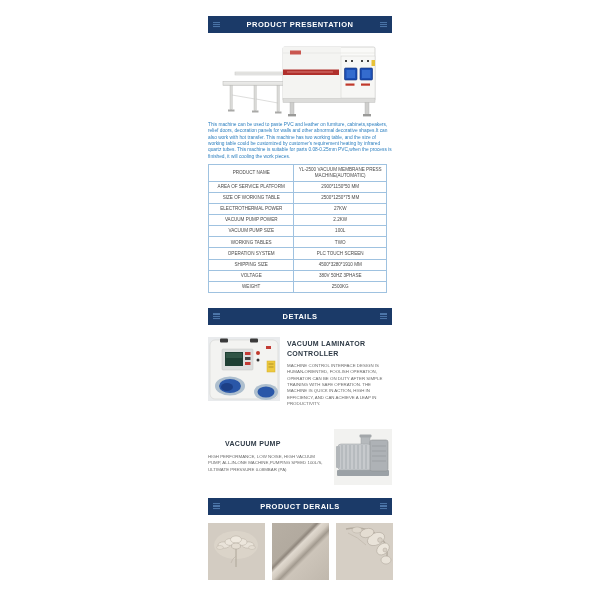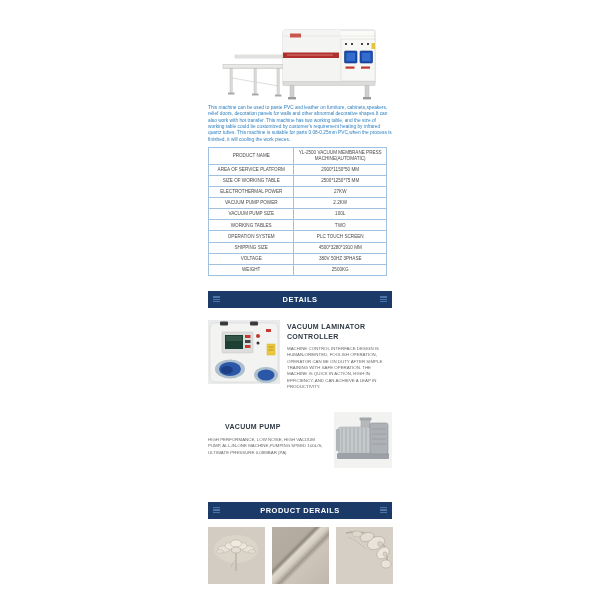--- a/index.html
+++ b/index.html
@@ -34,37 +34,50 @@
   .sec-title { font-size:7px; font-weight:600; color:#2e3a46; letter-spacing:0.3px; line-height:1.5; }
   .sec-body { margin-top:3px; font-size:4.4px; line-height:1.45; color:#6a6a6a; }
 
   
   .pump-row { margin-top:21px; display:flex; align-items:flex-start; }
   .pump-text { width:122px; flex:0 0 auto; padding-top:10px; }
   .pump-text .sec-title { margin-left:17px; }
   .pump-text .sec-body { margin-top:5px; width:116px; }
   .pump-fig { width:58px; height:56px; margin-left:4px; flex:0 0 auto; }
 
-  .banner.derails { margin-top:34px; }
+  .banner.derails { margin-top:13px; }
 
   
   .detail-row { margin-top:8px; display:flex; gap:7px; }
   .detail-img { width:57px; height:57px; flex:0 0 auto; }
   .detail-img.groove {
     background:linear-gradient(135deg,
       #b7afa4 0%, #b2aa9f 36%, #8f867c 40%, #e0d9cf 44%,
       #d3cbc0 50%, #a29a8f 56%, #cdc5ba 61%, #c0b8ad 100%);
   }
 </style>
 </head>
 <body>
 
 <div class="page">
   <div class="content">
 
+    <div class="banner">
+      <span class="menu-icon">
+          <i></i>
+          <i></i>
+          <i></i>
+        </span>
+      <span class="title">PRODUCT PRESENTATION</span>
+      <span class="menu-icon right">
+          <i></i>
+          <i></i>
+          <i></i>
+        </span>
+    </div>
 
     <div class="machine-fig">
       <svg viewBox="0 0 158 76" width="158" height="76">
 
         <rect x="14" y="29" width="66" height="3" fill="#ececea" stroke="#c2c2c0" stroke-width="0.5"></rect>
         <line x1="14" y1="30.5" x2="80" y2="30.5" stroke="#cfcfcd" stroke-width="0.4"></line>
 
         <rect x="2" y="38.5" width="78" height="4" fill="#f1f1ef" stroke="#bfbfbd" stroke-width="0.6"></rect>
         <line x1="2" y1="40" x2="80" y2="40" stroke="#d4d4d2" stroke-width="0.5"></line>
         <line x1="2" y1="41.4" x2="80" y2="41.4" stroke="#c8c8c6" stroke-width="0.4"></line>

